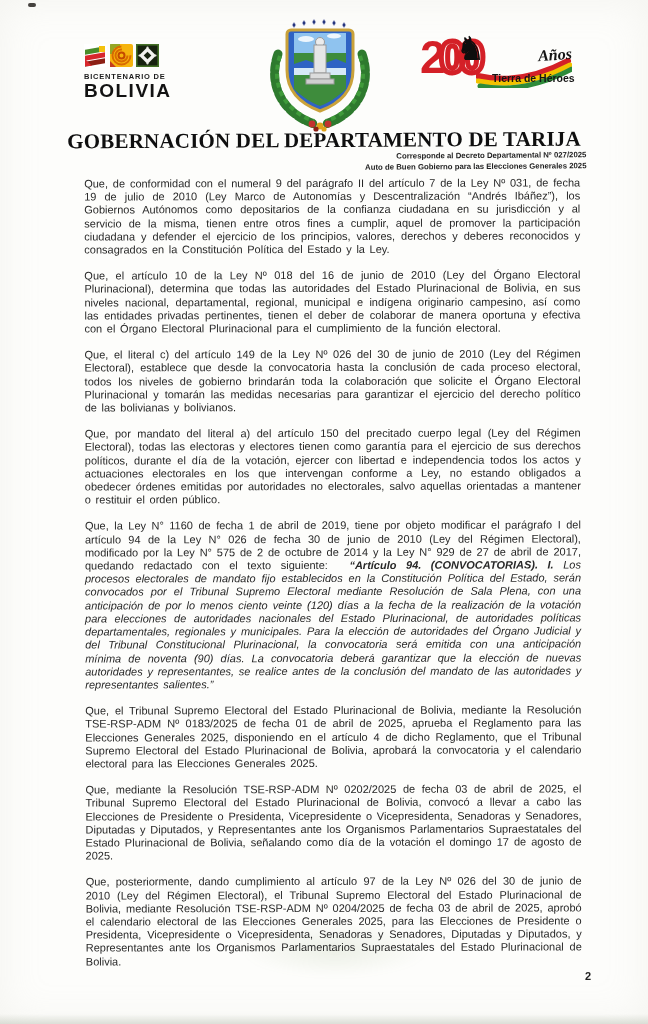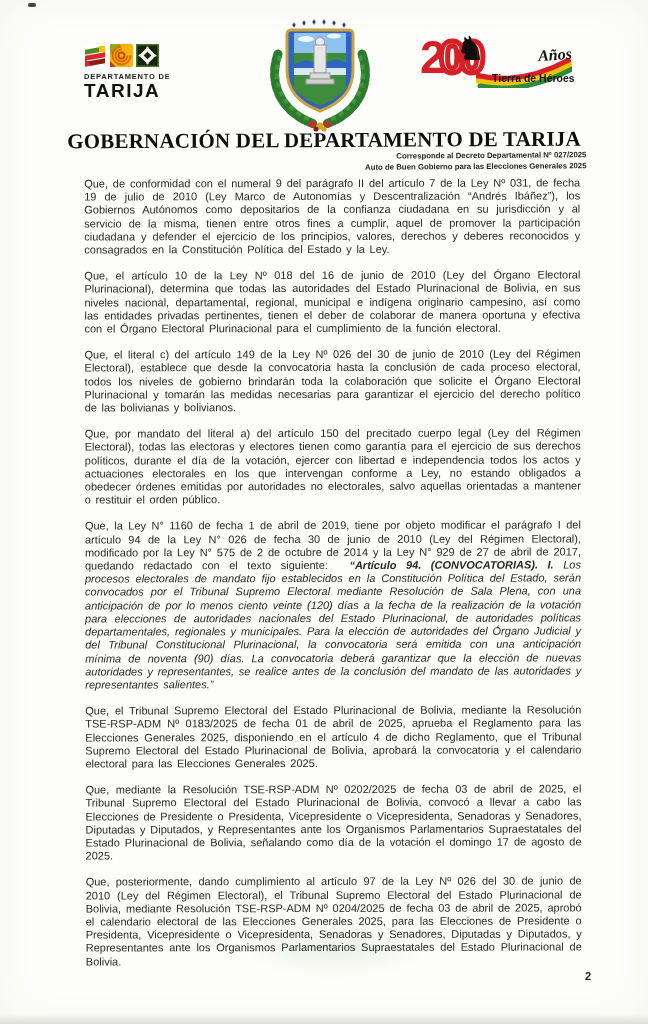--- a/index.html
+++ b/index.html
@@ -137,22 +137,22 @@
         <rect x="0" y="0" width="23" height="23" fill="#17220f"></rect>
         <rect x="0.8" y="0.8" width="21.4" height="21.4" fill="none" stroke="#4a7a2a" stroke-width="1.4"></rect>
         <rect x="5.5" y="5.5" width="12" height="12" fill="#f2f2ee" transform="rotate(45 11.5 11.5)"></rect>
         <rect x="8.8" y="8.8" width="5.4" height="5.4" fill="#17220f" transform="rotate(45 11.5 11.5)"></rect>
         <circle cx="3.5" cy="11.5" r="1.1" fill="#e8e8e0"></circle>
         <circle cx="19.5" cy="11.5" r="1.1" fill="#e8e8e0"></circle>
         <circle cx="11.5" cy="3.5" r="1.1" fill="#e8e8e0"></circle>
         <circle cx="11.5" cy="19.5" r="1.1" fill="#e8e8e0"></circle>
       </svg>
     </div>
-    <div class="bic-line1">DEPARTAMENTO DE</div>
-    <div class="bic-line2">TARIJA</div>
+    <div class="bic-line1">BICENTENARIO DE</div>
+    <div class="bic-line2">BOLIVIA</div>
   </div>
 
   <div class="crest">
     <svg width="124" height="124" viewBox="0 0 124 124">
 
       <g fill="#25357e" stroke="#e8e8f2" stroke-width="0.6">
         <polygon points="36,10 38,13 36,16 34,13"></polygon>
         <polygon points="46,8 48,11 46,14 44,11"></polygon>
         <polygon points="56,7 58,10 56,13 54,10"></polygon>
         <polygon points="66,7 68,10 66,13 64,10"></polygon>

